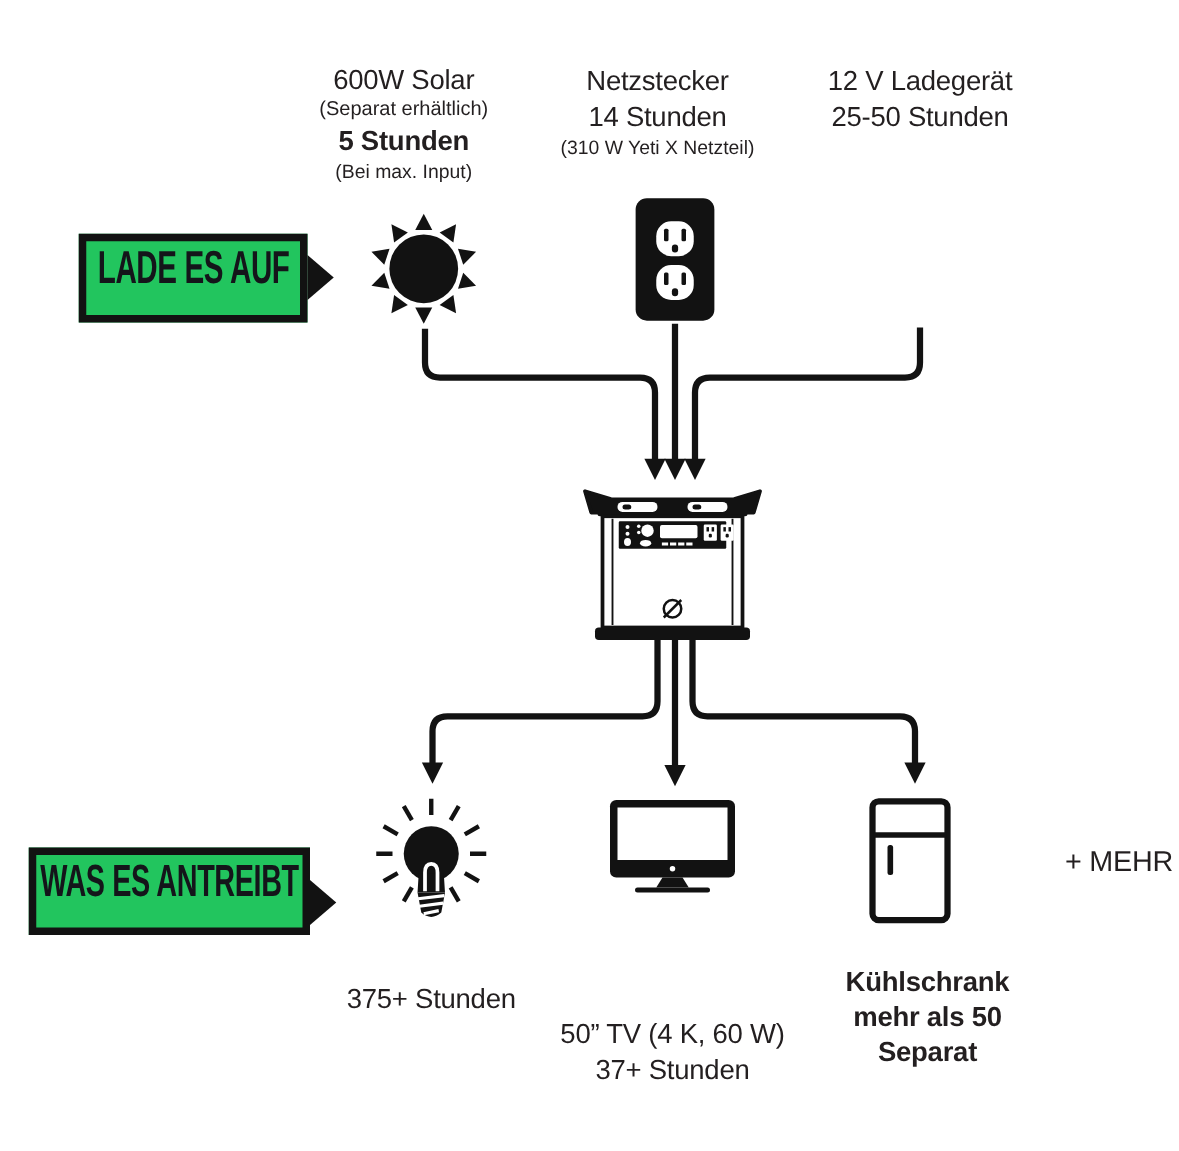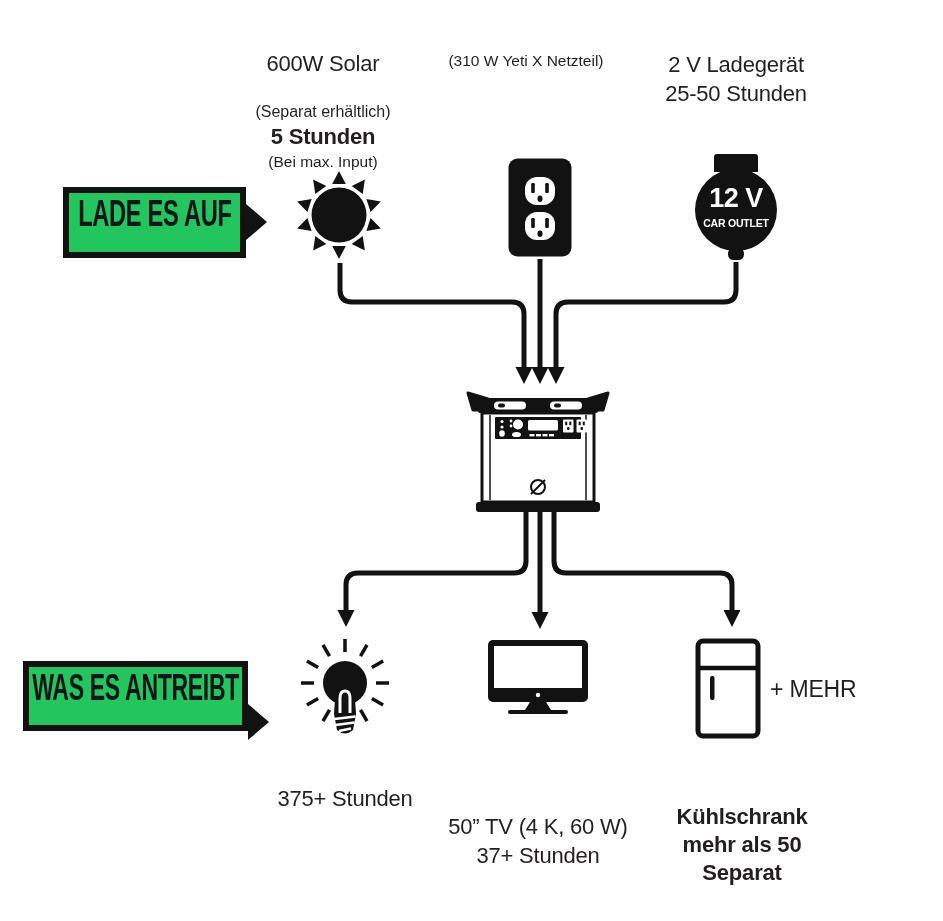--- a/index.html
+++ b/index.html
@@ -7,21 +7,21 @@
     --text:#231f20;
   }
   html,body{margin:0;padding:0;background:#fff;}
   body{width:943px;height:921px;overflow:hidden;font-family:"Liberation Sans",sans-serif;}
   #stage{position:relative;width:943px;height:697px;background:#fff;}
   .abs{position:absolute;}
   .col{position:absolute;text-align:center;color:var(--text);font-weight:500;}
   .t-lg{font-size:22px;line-height:27px;letter-spacing:-0.2px;}
   .t-lg2{font-size:22px;line-height:29px;letter-spacing:-0.2px;}
   .t-lg3{font-size:22px;line-height:28px;letter-spacing:-0.2px;font-weight:bold;}
-  .t-sm{font-size:16px;line-height:22px;margin-top:24px;}
+  .t-sm{font-size:16px;line-height:22px;}
   .t-sm2{font-size:15.5px;line-height:21px;}
   .tagbox{
     position:absolute;border:6px solid var(--ink);background:#22c55e;
     display:flex;align-items:flex-start;justify-content:center;box-sizing:border-box;
   }
   .tagbox .lbl{
     font-weight:bold;color:#14151a;transform:scaleX(0.64);
     white-space:nowrap;letter-spacing:-0.5px;
   }
   .lbl-a{font-size:37px;}
@@ -59,25 +59,27 @@
   </svg>
 
   <div class="col" style="left:193px;top:50px;width:260px">
     <div class="t-lg">600W Solar</div>
     <div class="t-sm">(Separat erhältlich)</div>
     <div class="t-lg3">5 Stunden</div>
     <div class="t-sm2">(Bei max. Input)</div>
   </div>
 
   <div class="col" style="left:396px;top:50px;width:260px">
+    <div class="t-lg2">Netzstecker</div>
+    <div class="t-lg2">14 Stunden</div>
     <div class="t-sm2">(310 W Yeti X Netzteil)</div>
   </div>
 
   <div class="col" style="left:605px;top:50px;width:262px">
-    <div class="t-lg2">2 V Ladegerät</div>
+    <div class="t-lg2">12 V Ladegerät</div>
     <div class="t-lg2">25-50 Stunden</div>
   </div>
 
   <div class="tagbox" style="left:63px;top:187px;width:183px;height:71px">
     <span class="lbl lbl-a">LADE ES AUF</span>
   </div>
   <div class="arrow-right" style="left:246px;top:204px"></div>
 
   <div class="abs" style="left:289px;top:165px">
     <svg width="100" height="100" viewBox="-50 -50 100 100">
@@ -104,29 +106,20 @@
       <rect x="24.2" y="26" width="3.6" height="10" rx="1.2" fill="#121212"></rect>
       <rect x="38.2" y="26" width="3.6" height="10" rx="1.2" fill="#121212"></rect>
       <rect x="30.5" y="38.5" width="5" height="6.5" rx="2.4" fill="#121212"></rect>
       <rect x="18" y="55" width="30" height="28" rx="12" fill="#fff"></rect>
       <rect x="24.2" y="61" width="3.6" height="10" rx="1.2" fill="#121212"></rect>
       <rect x="38.2" y="61" width="3.6" height="10" rx="1.2" fill="#121212"></rect>
       <rect x="30.5" y="73.5" width="5" height="6.5" rx="2.4" fill="#121212"></rect>
     </svg>
   </div>
 
-  <div class="abs" style="left:691px;top:150px">
-    <svg width="90" height="112" viewBox="0 0 90 112">
-      <path d="M 26 4 h 38 a3 3 0 0 1 3 3 v 15 h -44 v -15 a3 3 0 0 1 3 -3 z" fill="#121212"></path>
-      <circle cx="45" cy="60" r="41" fill="#121212"></circle>
-      <rect x="37" y="98" width="16" height="12" rx="5.5" fill="#121212"></rect>
-      <text x="45" y="57" text-anchor="middle" font-family="Liberation Sans, sans-serif" font-size="27" font-weight="bold" fill="#ffffff" letter-spacing="-0.5">12 V</text>
-      <text x="45" y="77" text-anchor="middle" font-family="Liberation Sans, sans-serif" font-size="10.5" font-weight="bold" fill="#ffffff" letter-spacing="-0.2">CAR OUTLET</text>
-    </svg>
-  </div>
 
   <div class="abs" style="left:462px;top:386px">
     <svg width="152" height="128" viewBox="0 0 152 128">
 
       <polygon points="6,7 26,13 26,24 11,24" fill="#121212" stroke="#121212" stroke-width="3" stroke-linejoin="round"></polygon>
       <polygon points="146,7 126,13 126,24 141,24" fill="#121212" stroke="#121212" stroke-width="3" stroke-linejoin="round"></polygon>
 
       <rect x="16" y="12" width="120" height="15" rx="2" fill="#121212"></rect>
       <rect x="32" y="15.5" width="32" height="8" rx="4" fill="#fff"></rect>
       <rect x="36" y="17.5" width="7" height="4" rx="2" fill="#121212"></rect>
@@ -161,21 +154,21 @@
 
       <g>
         <circle cx="76" cy="101" r="7" fill="none" stroke="#121212" stroke-width="2"></circle>
         <line x1="69" y1="108" x2="83" y2="94" stroke="#121212" stroke-width="2"></line>
       </g>
 
       <rect x="14" y="116" width="124" height="10" rx="3" fill="#121212"></rect>
     </svg>
   </div>
 
-  <div class="tagbox" style="left:23px;top:661px;width:225px;height:70px">
+  <div class="tagbox" style="left:23px;top:678px;width:225px;height:70px">
     <span class="lbl lbl-b">WAS ES ANTREIBT</span>
   </div>
   <div class="arrow-right" style="left:248px;top:704px"></div>
 
   <div class="abs" style="left:300px;top:637px">
     <svg width="90" height="110" viewBox="0 0 90 110">
       <g transform="translate(45,46)" stroke="#121212" stroke-width="3.5">
         <line x1="0" y1="-31" x2="0" y2="-44" transform="rotate(0)"></line>
         <line x1="0" y1="-31" x2="0" y2="-44" transform="rotate(30)"></line>
         <line x1="0" y1="-31" x2="0" y2="-44" transform="rotate(60)"></line>
@@ -209,30 +202,30 @@
   </div>
 
   <div class="abs" style="left:694px;top:638px">
     <svg width="68" height="102" viewBox="0 0 68 102">
       <rect x="4" y="3" width="60" height="95" rx="5" fill="#fff" stroke="#121212" stroke-width="5"></rect>
       <line x1="4.5" y1="30" x2="63.5" y2="30" stroke="#121212" stroke-width="4.5"></line>
       <rect x="16" y="38" width="4.5" height="24" rx="2" fill="#121212"></rect>
     </svg>
   </div>
 
-  <div class="more" style="left:770px;top:676px">+ MEHR</div>
+  <div class="more" style="left:852px;top:676px">+ MEHR</div>
 
   <div class="col" style="left:215px;top:784px;width:260px">
     <div class="t-lg2">375+ Stunden</div>
   </div>
 
   <div class="col" style="left:398px;top:812px;width:280px">
     <div class="t-lg2">50” TV (4 K, 60 W)</div>
     <div class="t-lg2">37+ Stunden</div>
   </div>
 
-  <div class="col" style="left:622px;top:803px;width:240px">
+  <div class="col" style="left:622px;top:772px;width:240px">
     <div class="t-lg3">Kühlschrank</div>
     <div class="t-lg3">mehr als 50</div>
     <div class="t-lg3">Separat</div>
   </div>
 
 </div>
 
 </body></html>

